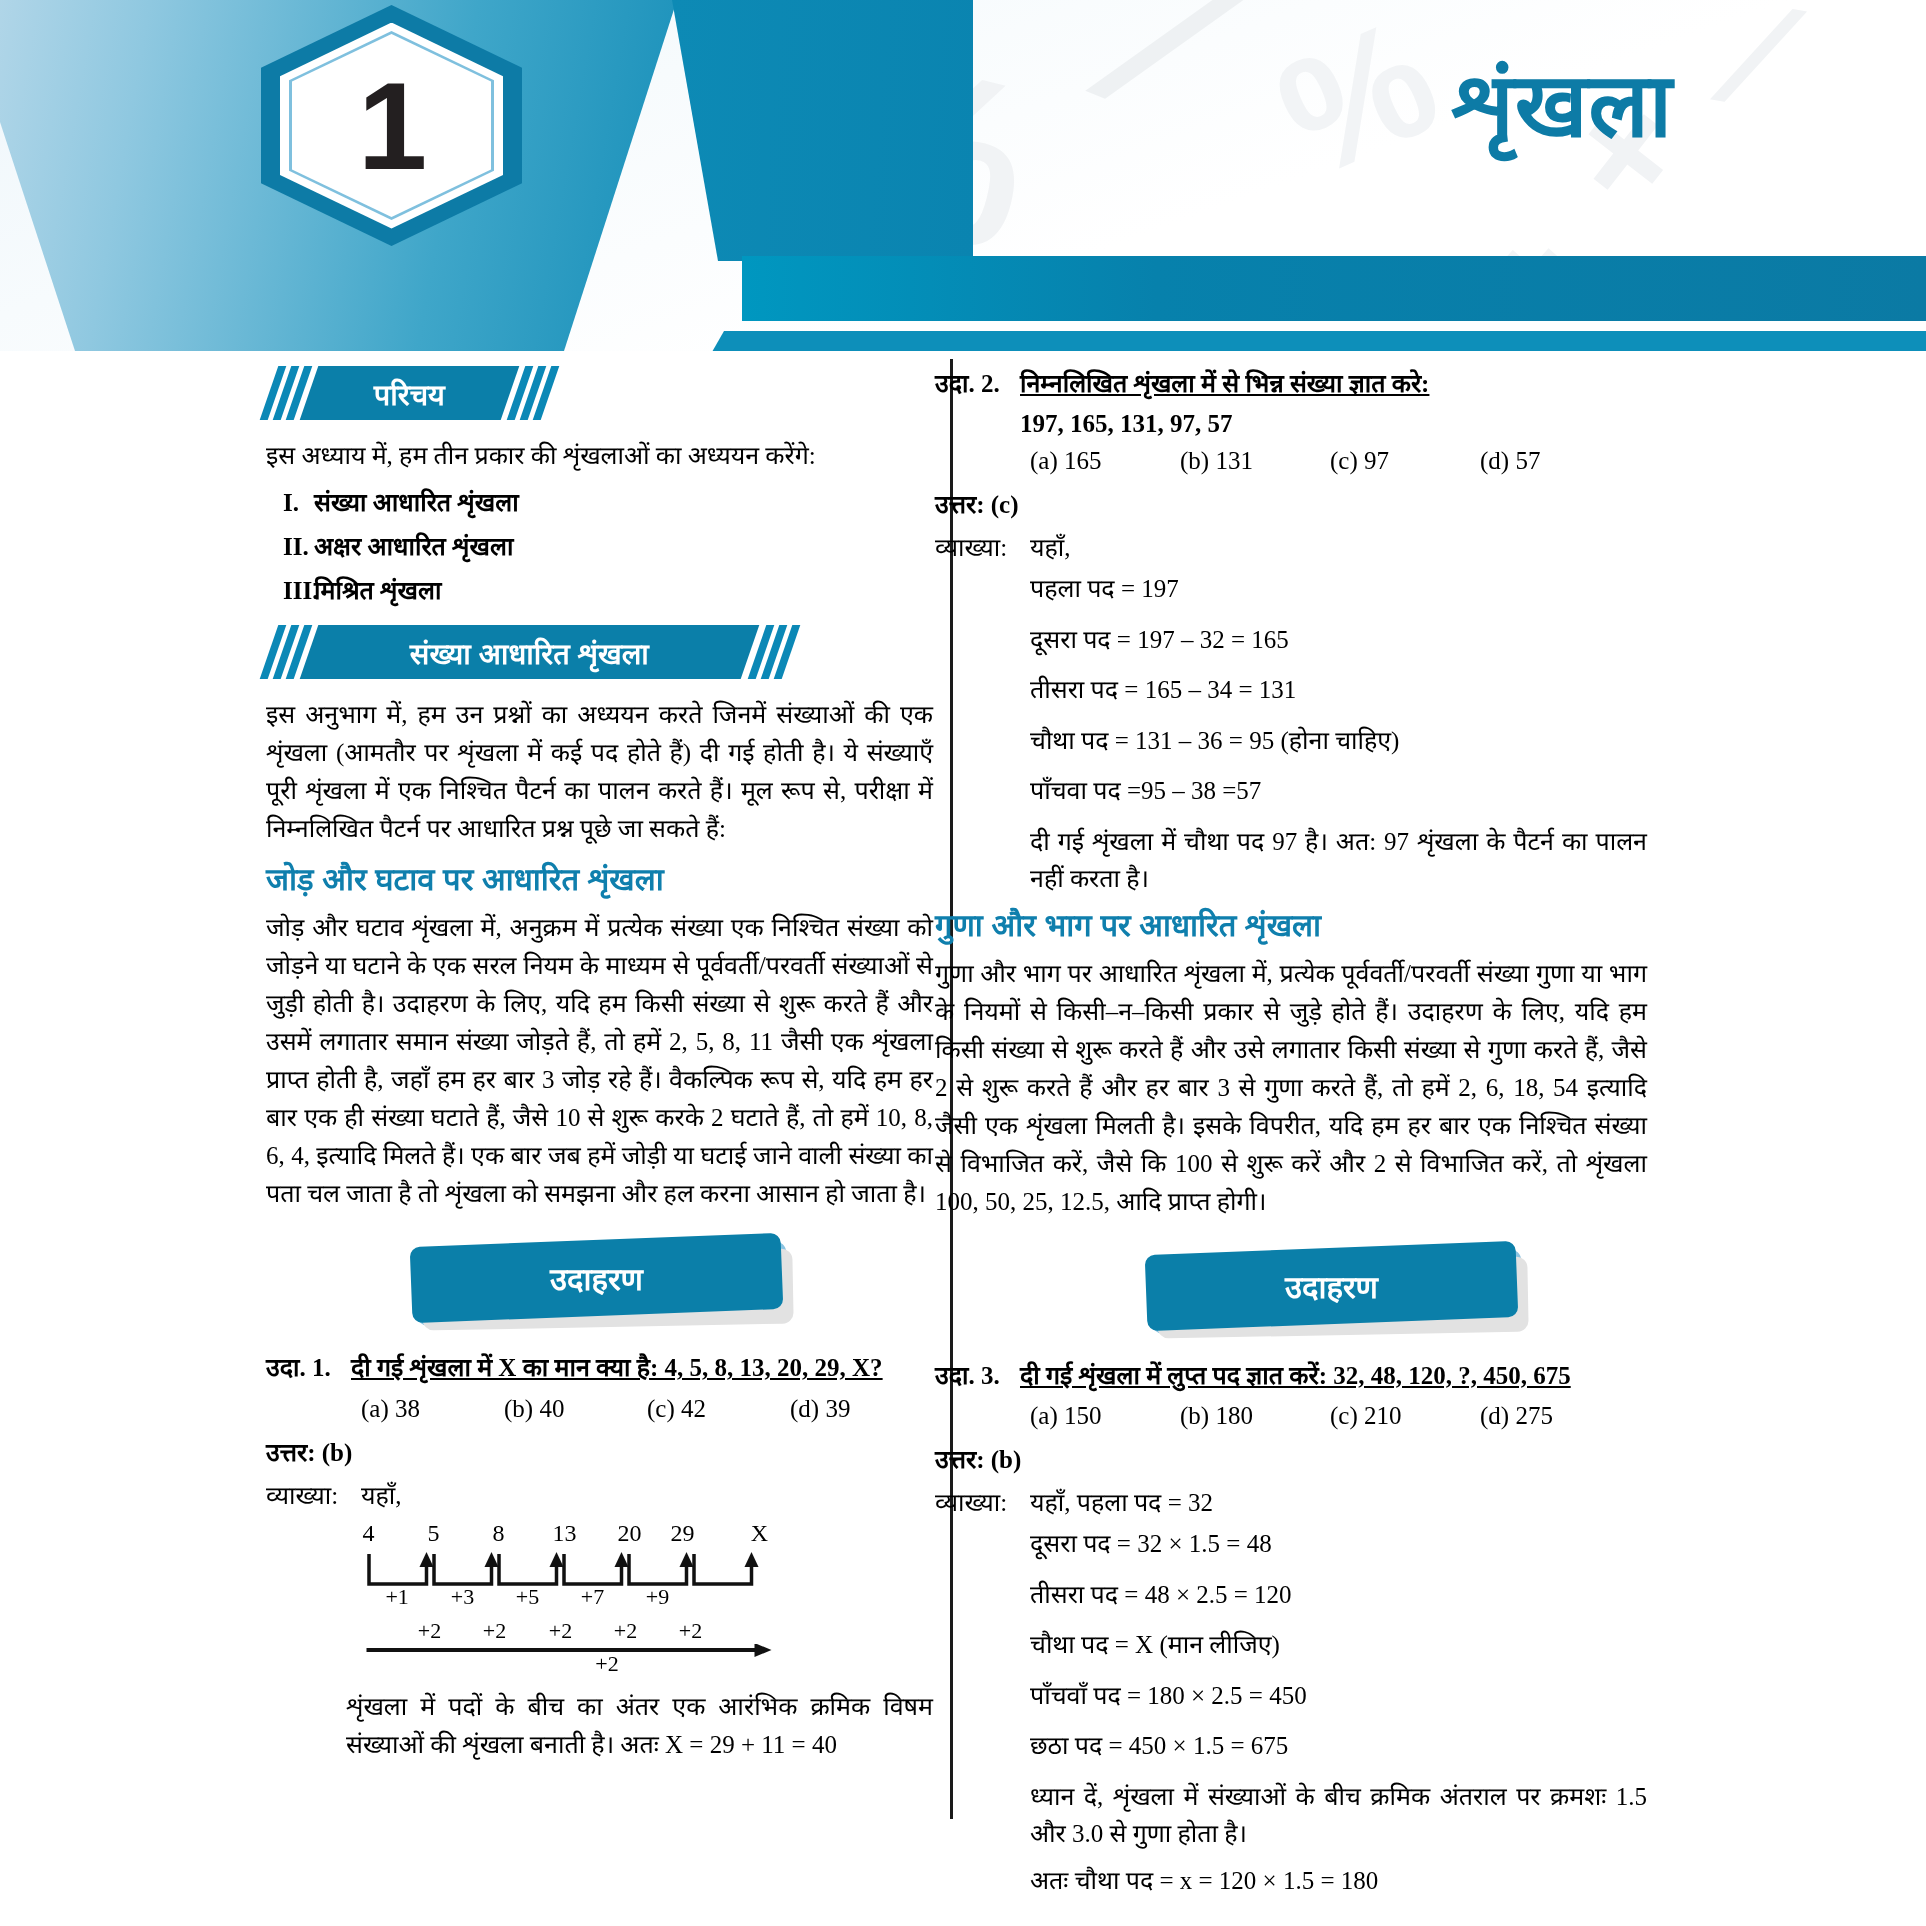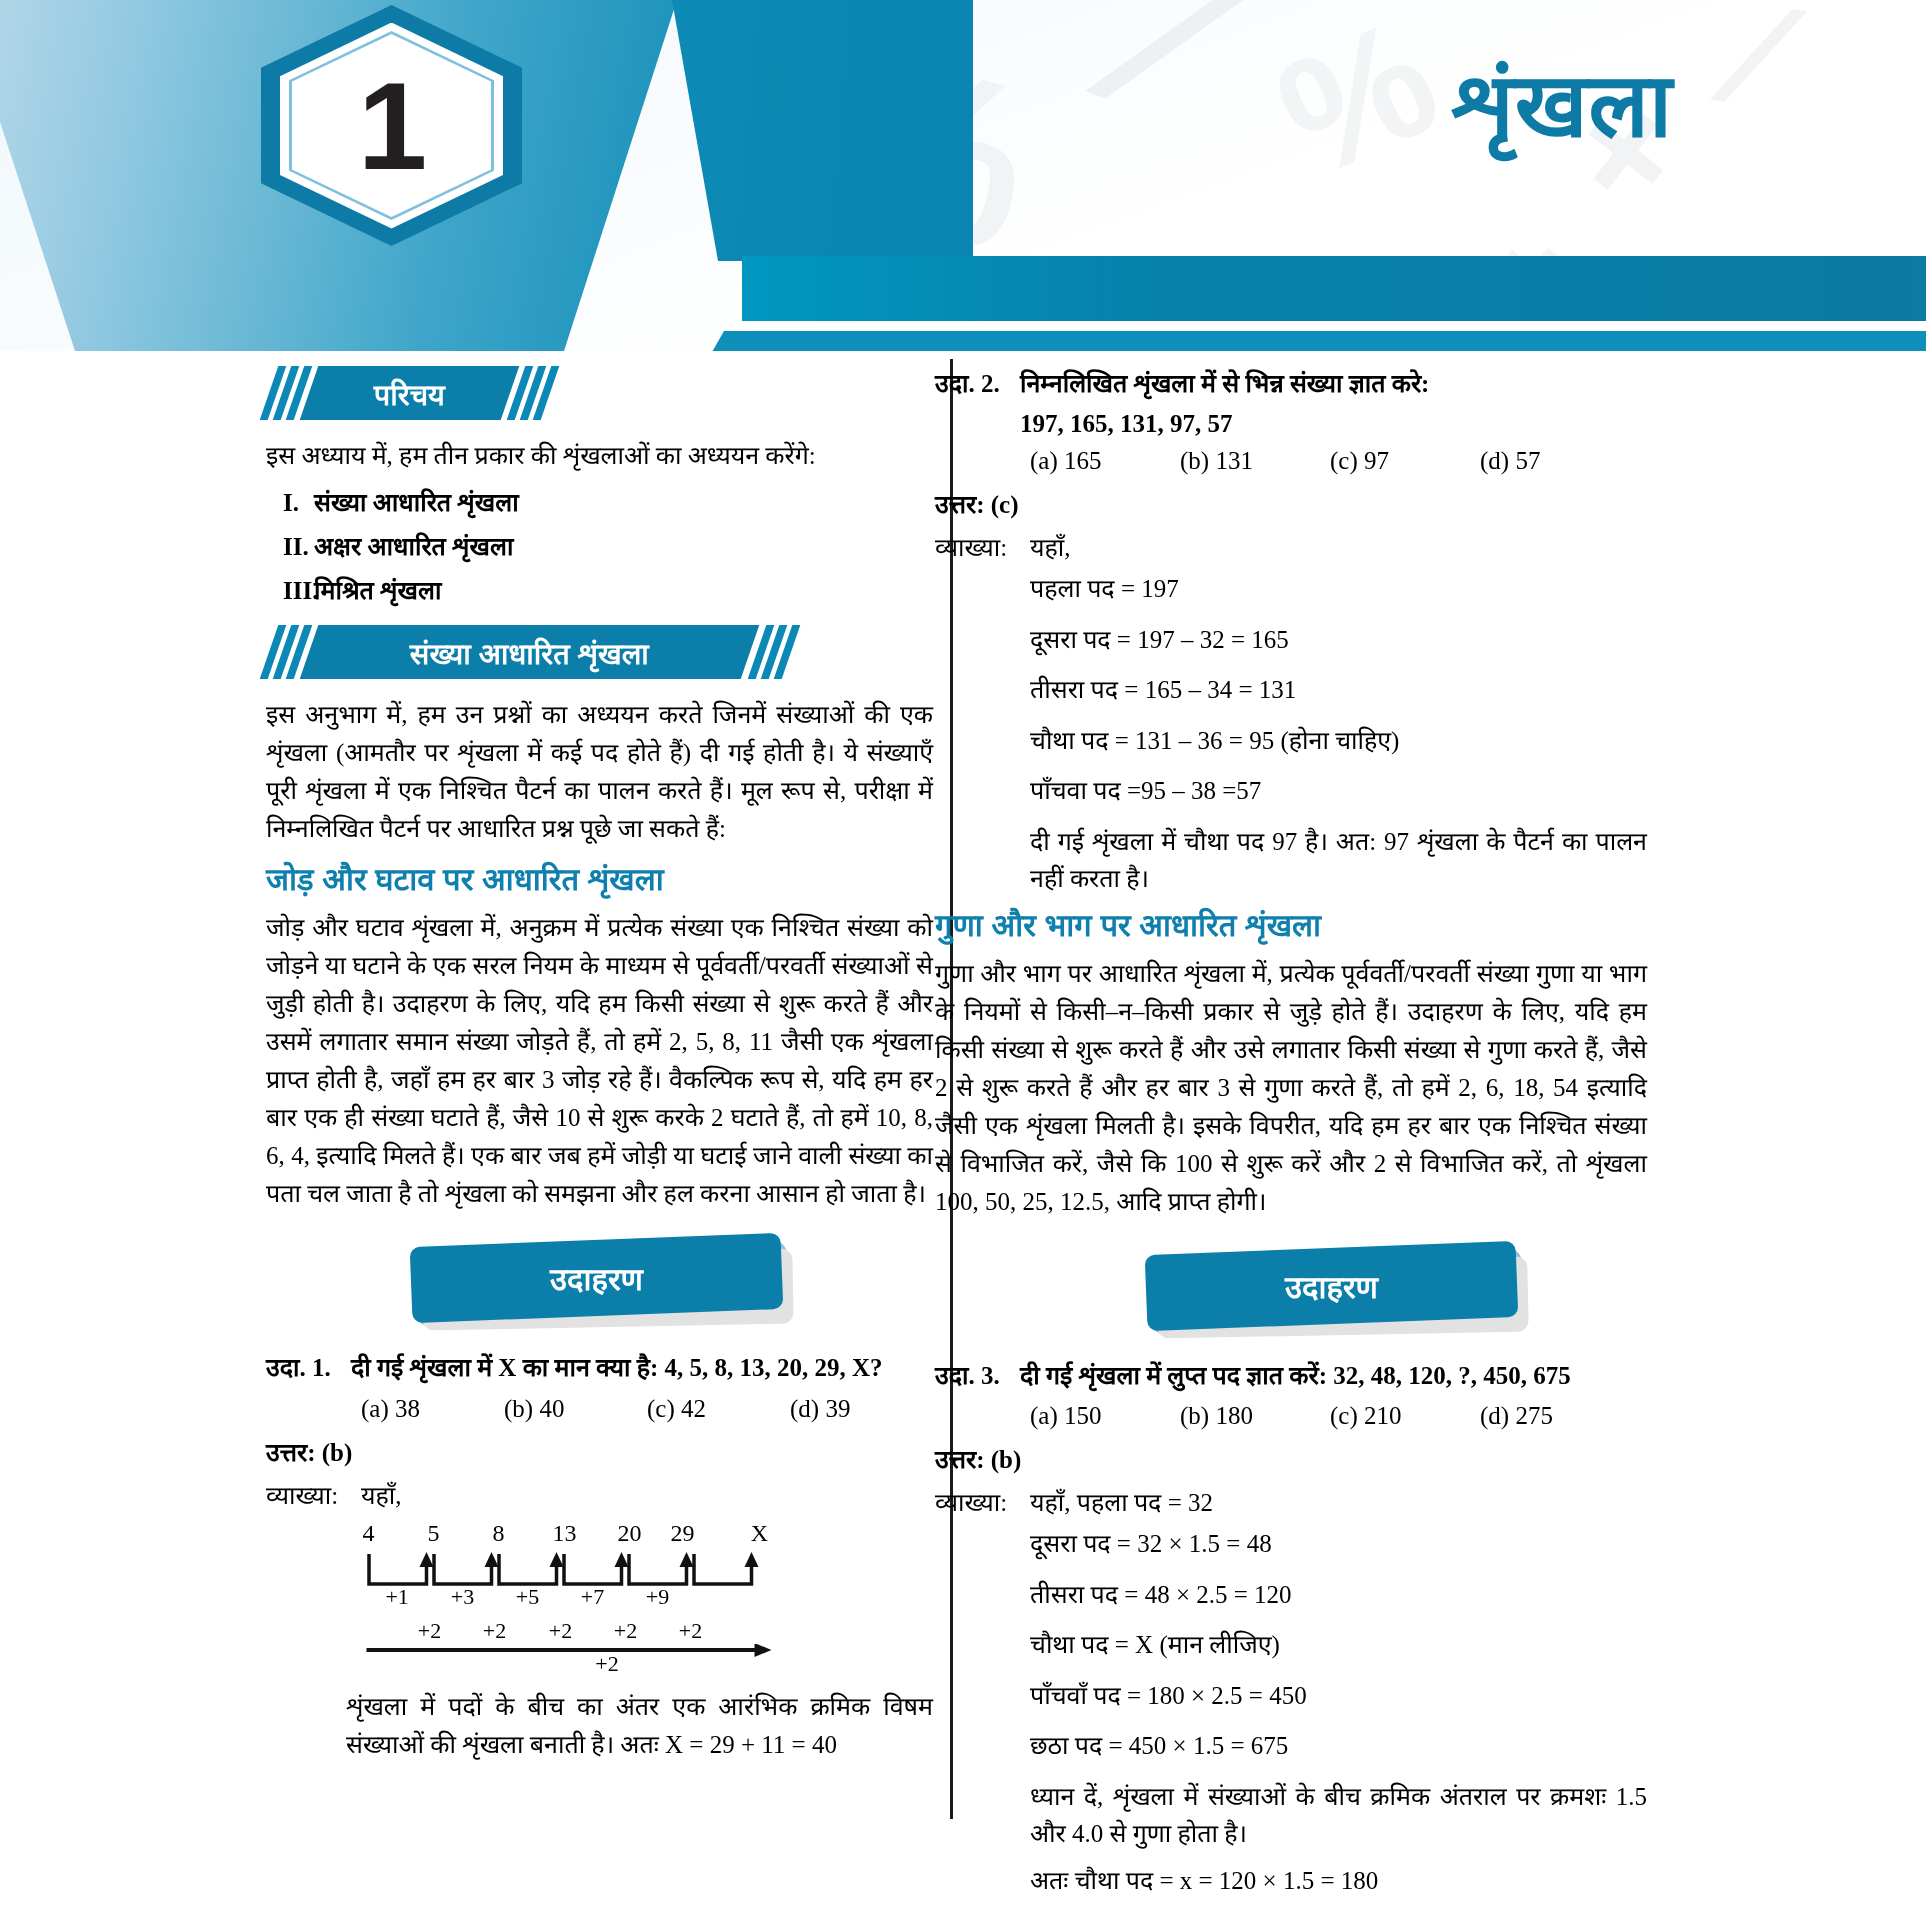--- a/index.html
+++ b/index.html
@@ -224,21 +224,21 @@
   }
 
   
   .qrow {
     display: flex;
     font-size: 25px;
     line-height: 1.45;
     margin-bottom: 8px;
   }
   .qrow .qlab { font-weight: 700; width: 85px; flex: 0 0 85px; }
-  .qrow .qtxt { font-weight: 700; flex: 1; }
+  .qrow .qtxt { font-weight: 700; flex: 1; text-decoration: underline; }
 
   .qseq {
     font-size: 25px; font-weight: 700;
     margin: 0 0 9px 85px;
   }
   .opts {
     display: flex;
     margin: 0 0 11px 95px;
     font-size: 25px;
   }
@@ -522,18 +522,18 @@
     <div class="eh">व्याख्या:</div>
     <div class="ev">यहाँ, पहला पद = 32</div>
   </div>
 
   <div class="steps">
     <div class="step">दूसरा पद = 32 × 1.5 = 48</div>
     <div class="step">तीसरा पद = 48 × 2.5 = 120</div>
     <div class="step">चौथा पद = X (मान लीजिए)</div>
     <div class="step">पाँचवाँ पद = 180 × 2.5 = 450</div>
     <div class="step">छठा पद = 450 × 1.5 = 675</div>
-    <div class="step wrap">ध्यान दें, शृंखला में संख्याओं के बीच क्रमिक अंतराल पर  क्रमशः 1.5 और 4.0 से गुणा होता है।</div>
+    <div class="step wrap">ध्यान दें, शृंखला में संख्याओं के बीच क्रमिक अंतराल पर  क्रमशः 1.5 और 3.0 से गुणा होता है।</div>
     <div class="step">अतः चौथा पद = x = 120 × 1.5 = 180</div>
   </div>
 
 </div>
 
 
 </body></html>

